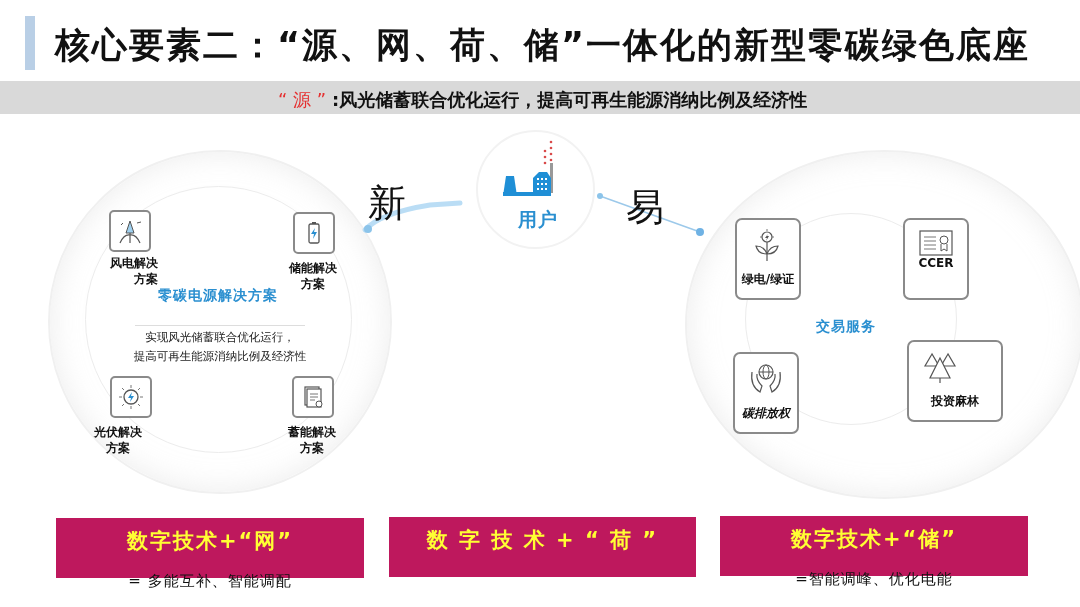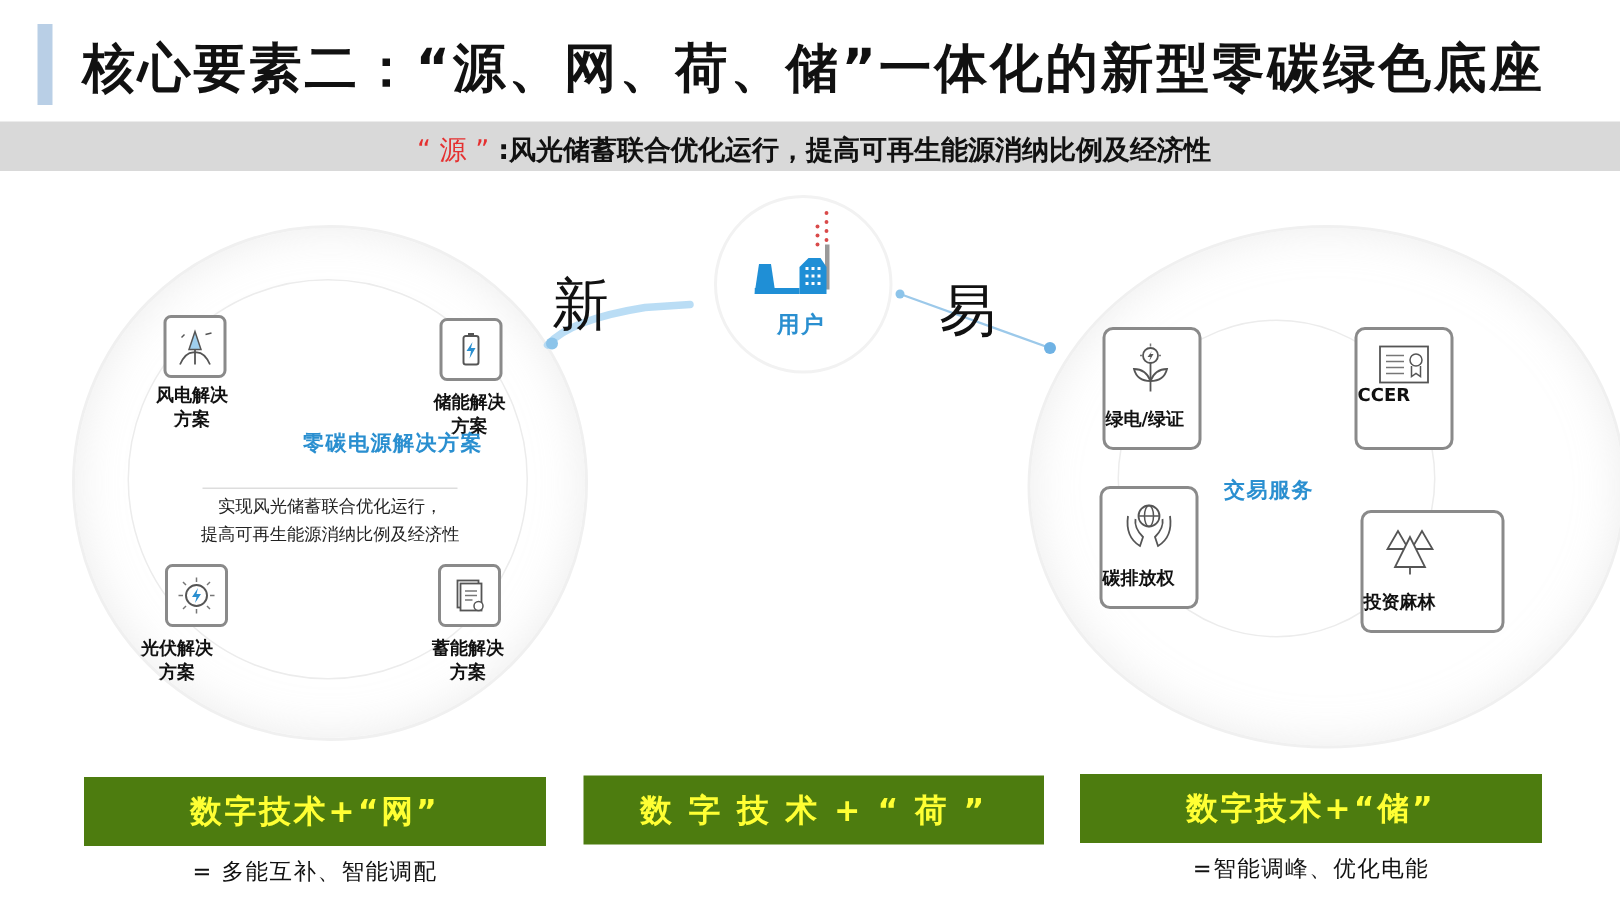--- a/index.html
+++ b/index.html
@@ -10,25 +10,25 @@
   .subtitle{position:absolute;left:278px;top:88px;font-size:18px;font-weight:bold;white-space:nowrap;color:#111;}
   .subtitle .red{color:#e53030;font-weight:normal;margin-right:6px;}
   .ring{position:absolute;border-radius:50%;border:2px solid #f0f0f0;box-shadow:0 0 30px rgba(200,200,200,0.35) inset;}
   .ring-inner{position:absolute;border-radius:50%;border:1px solid #ececec;}
   .icon-box{position:absolute;width:38px;height:38px;border:2px solid #8a8a8a;border-radius:5px;background:#fff;display:flex;align-items:center;justify-content:center;}
   .lbl{position:absolute;font-size:12px;font-weight:bold;text-align:center;line-height:16px;color:#111;}
   .center-title{position:absolute;font-size:14px;color:#2a8fd0;font-weight:bold;letter-spacing:1px;}
   .desc{position:absolute;font-size:11.5px;text-align:center;line-height:19px;color:#222;}
   .big-char{position:absolute;font-size:38px;color:#111;}
   .user-circle{position:absolute;left:476px;top:130px;width:115px;height:115px;border-radius:50%;border:2px solid #f2f2f2;background:#fff;}
-  .user-label{position:absolute;left:518px;top:207px;font-size:15px;color:#2a8fd0;font-weight:bold;letter-spacing:1px;text-align:right;}
+  .user-label{position:absolute;left:518px;top:207px;font-size:19px;color:#2a8fd0;font-weight:bold;letter-spacing:1px;text-align:right;}
   .trade-box{position:absolute;width:62px;height:78px;border:2px solid #8a8a8a;border-radius:7px;background:#fff;}
-  .trade-box .tlabel{position:absolute;left:0;right:0;bottom:10px;font-size:12px;font-weight:bold;color:#111;white-space:nowrap;}
+  .trade-box .tlabel{position:absolute;left:0;right:0;bottom:10px;text-align:center;font-size:12px;font-weight:bold;color:#111;white-space:nowrap;}
   .trade-box svg{position:absolute;left:13px;top:8px;}
-  .green-box{position:absolute;height:46px;background:#4d7c0f;text-align:center;}
+  .green-box{position:absolute;height:60px;background:#be185d;text-align:center;}
   .green-box .g1{display:block;margin-top:9px;font-size:21px;font-weight:bold;color:#ffff33;letter-spacing:2px;}
   .green-box .g2{display:block;font-size:15px;color:#111;letter-spacing:1px;margin-top:17px;}
 </style>
 </head>
 <body>
 
 <div class="title-bar"></div>
 <div class="title">核心要素二：“源、网、荷、储”一体化的新型零碳绿色底座</div>
 <div class="subtitle-band"></div>
 <div class="subtitle">
@@ -40,32 +40,32 @@
 
 <div class="icon-box" style="left:109px;top:210px;">
   <svg width="28" height="28" viewBox="0 0 28 28">
       <path d="M14 4 L10 16 L18 16 Z" fill="#9fd0ef" stroke="#555" stroke-width="1"></path>
       <path d="M4 26 Q8 17 14 18 Q20 17 24 26" fill="none" stroke="#555" stroke-width="1.2"></path>
       <line x1="14" y1="16" x2="14" y2="26" stroke="#555" stroke-width="1.2"></line>
       <line x1="21" y1="6" x2="25" y2="5" stroke="#555" stroke-width="1"></line>
       <line x1="5" y1="8" x2="7" y2="6" stroke="#555" stroke-width="1"></line>
     </svg>
 </div>
-<div class="lbl" style="left:98px;top:255px;width:60px;"><span>风电解决</span><br><span>方案</span></div>
+<div class="lbl" style="left:98px;top:255px;width:60px;text-align:right;"><span>风电解决</span><br><span>方案</span></div>
 
 <div class="icon-box" style="left:293px;top:212px;">
   <svg width="28" height="28" viewBox="0 0 28 28">
       <rect x="9" y="5" width="10" height="19" rx="1.5" fill="none" stroke="#555" stroke-width="1.3"></rect>
       <rect x="12" y="3" width="4" height="2" fill="#555"></rect>
       <path d="M15 9 L11 15 L14 15 L13 20 L17 13 L14 13 Z" fill="#2a8fd0"></path>
     </svg>
 </div>
 <div class="lbl" style="left:283px;top:260px;width:60px;"><span>储能解决</span><br><span>方案</span></div>
 
-<div class="center-title" style="left:158px;top:287px;margin-left:44px;">零碳电源解决方案</div>
+<div class="center-title" style="left:158px;top:287px;">零碳电源解决方案</div>
 <div style="position:absolute;left:135px;top:325px;width:170px;height:1px;background:#ddd;"></div>
 <div class="desc" style="left:110px;top:328px;width:220px;"><span>实现风光储蓄联合优化运行，</span><br><span>提高可再生能源消纳比例及经济性</span></div>
 
 <div class="icon-box" style="left:110px;top:376px;">
   <svg width="28" height="28" viewBox="0 0 28 28">
       <circle cx="14" cy="14" r="7" fill="none" stroke="#555" stroke-width="1.3"></circle>
       <path d="M15 9 L11 15 L14 15 L13 19 L17 13 L14 13 Z" fill="#2a8fd0"></path>
       <g stroke="#777" stroke-width="1">
         <line x1="14" y1="2" x2="14" y2="5"></line>
         <line x1="14" y1="23" x2="14" y2="26"></line>
@@ -158,21 +158,21 @@
         <line x1="6" y1="13" x2="18" y2="13"></line>
         <line x1="6" y1="17" x2="18" y2="17"></line>
         <line x1="6" y1="21" x2="18" y2="21"></line>
       </g>
       <circle cx="26" cy="12" r="4" fill="none" stroke="#555"></circle>
       <path d="M23 16 L23 23 L26 21 L29 23 L29 16" fill="none" stroke="#555"></path>
     </svg>
   <div class="tlabel" style="bottom:28px;">CCER</div>
 </div>
 
-<div class="trade-box" style="left:733px;top:324px;">
+<div class="trade-box" style="left:733px;top:352px;font-style:italic;">
   <svg width="36" height="34" viewBox="0 0 36 34">
       <circle cx="18" cy="10" r="7" fill="none" stroke="#555" stroke-width="1.2"></circle>
       <line x1="11" y1="10" x2="25" y2="10" stroke="#555"></line>
       <ellipse cx="18" cy="10" rx="3" ry="7" fill="none" stroke="#555"></ellipse>
       <path d="M4 10 Q2 24 12 30 L14 24 Q8 18 9 12" fill="none" stroke="#555" stroke-width="1.2"></path>
       <path d="M32 10 Q34 24 24 30 L22 24 Q28 18 27 12" fill="none" stroke="#555" stroke-width="1.2"></path>
     </svg>
   <div class="tlabel">碳排放权</div>
 </div>
 

